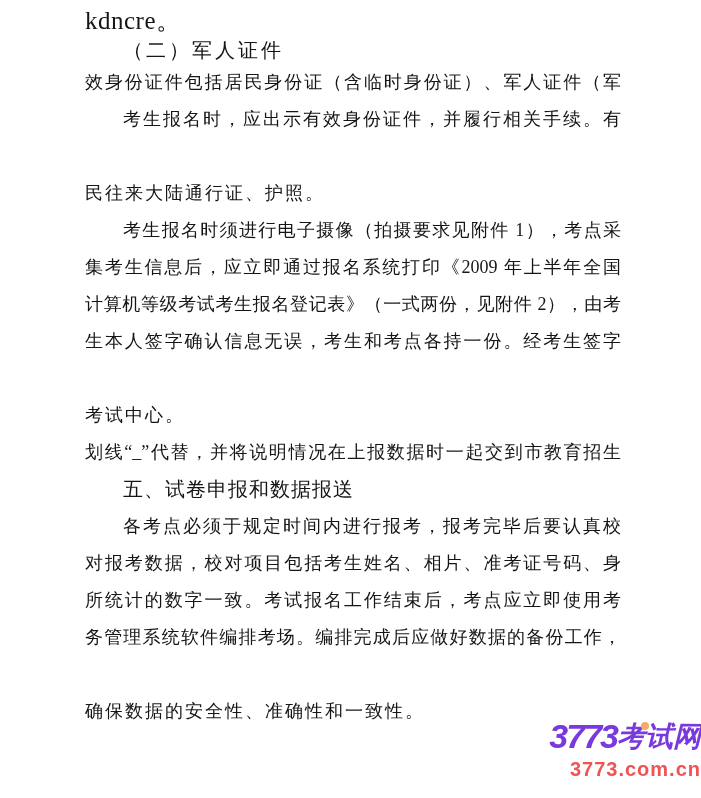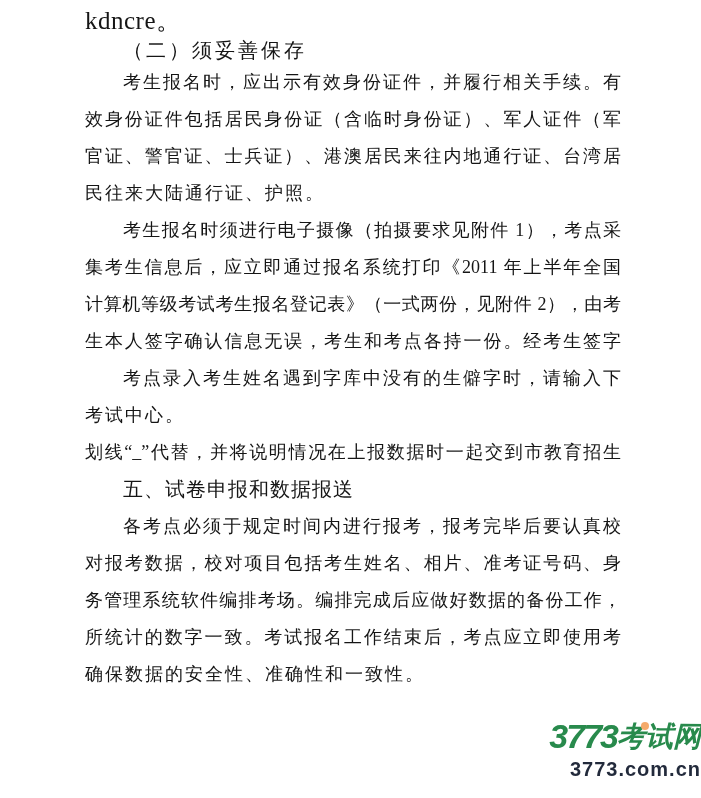--- a/index.html
+++ b/index.html
@@ -42,20 +42,21 @@
   .b-para .line {
     font-size: 18px;
     line-height: 37px;
     text-align: justify;
   }
   .b-para .line.fill {
     text-align-last: justify;
   }
   .b-para .line.endline {
     letter-spacing: 2px;
+    margin-top: 37px;
   }
   .line.indent { text-indent: 38px; }
 
   
   .watermark {
     position: absolute;
     left: 530px;
     top: 718px;
     width: 171px;
     pointer-events: none;
@@ -97,50 +98,48 @@
   }
 </style>
 </head>
 <body>
 
 <div class="content" id="doc-content">
     <div class="b-plain">
       <div class="line">kdncre。</div>
     </div>
     <div class="b-hkai">
-      <div class="line indent">（二）须妥善保存</div>
+      <div class="line indent">（二）军人证件</div>
     </div>
     <div class="b-para">
+      <div class="line fill">效身份证件包括居民身份证（含临时身份证）、军人证件（军</div>
       <div class="line indent fill">考生报名时，应出示有效身份证件，并履行相关手续。有</div>
-      <div class="line fill">效身份证件包括居民身份证（含临时身份证）、军人证件（军</div>
-      <div class="line fill">官证、警官证、士兵证）、港澳居民来往内地通行证、台湾居</div>
       <div class="line endline">民往来大陆通行证、护照。</div>
     </div>
     <div class="b-para">
       <div class="line indent fill">考生报名时须进行电子摄像（拍摄要求见附件 1），考点采</div>
-      <div class="line fill">集考生信息后，应立即通过报名系统打印《2011 年上半年全国</div>
+      <div class="line fill">集考生信息后，应立即通过报名系统打印《2009 年上半年全国</div>
       <div class="line fill">计算机等级考试考生报名登记表》（一式两份，见附件 2），由考</div>
       <div class="line fill">生本人签字确认信息无误，考生和考点各持一份。经考生签字</div>
     </div>
     <div class="b-para">
-      <div class="line indent fill">考点录入考生姓名遇到字库中没有的生僻字时，请输入下</div>
       <div class="line endline">考试中心。</div>
       <div class="line fill">划线“_”代替，并将说明情况在上报数据时一起交到市教育招生</div>
     </div>
     <div class="b-hhei">
       <div class="line indent">五、试卷申报和数据报送</div>
     </div>
     <div class="b-para">
       <div class="line indent fill">各考点必须于规定时间内进行报考，报考完毕后要认真校</div>
       <div class="line fill">对报考数据，校对项目包括考生姓名、相片、准考证号码、身</div>
+      <div class="line fill">所统计的数字一致。考试报名工作结束后，考点应立即使用考</div>
       <div class="line fill">务管理系统软件编排考场。编排完成后应做好数据的备份工作，</div>
-      <div class="line fill">所统计的数字一致。考试报名工作结束后，考点应立即使用考</div>
       <div class="line endline">确保数据的安全性、准确性和一致性。</div>
     </div>
   </div>
 
 <div class="watermark">
-  <div class="wm-logo" style="color: #15803d;">
+  <div class="wm-logo" style="color: #6d28d9;">
     <span class="wm-num">3773</span><span class="wm-cn">考试网</span>
     <span class="wm-dot" style="background: rgb(245, 163, 94);"></span>
   </div>
-  <div class="wm-url" style="color: #0f172a;">3773.com.cn</div>
+  <div class="wm-url" style="color: #ef4444;">3773.com.cn</div>
 </div>
 
 </body></html>

